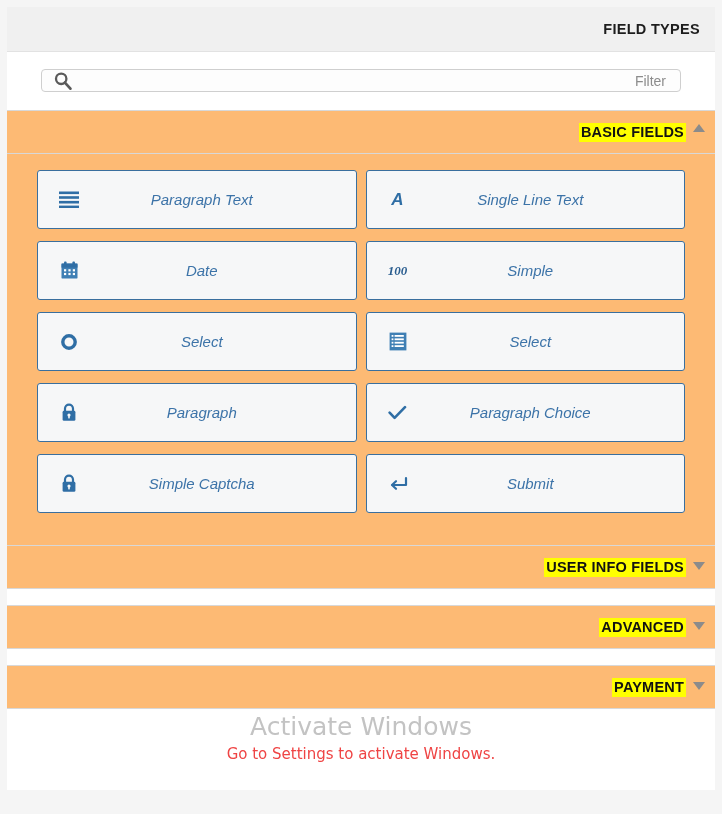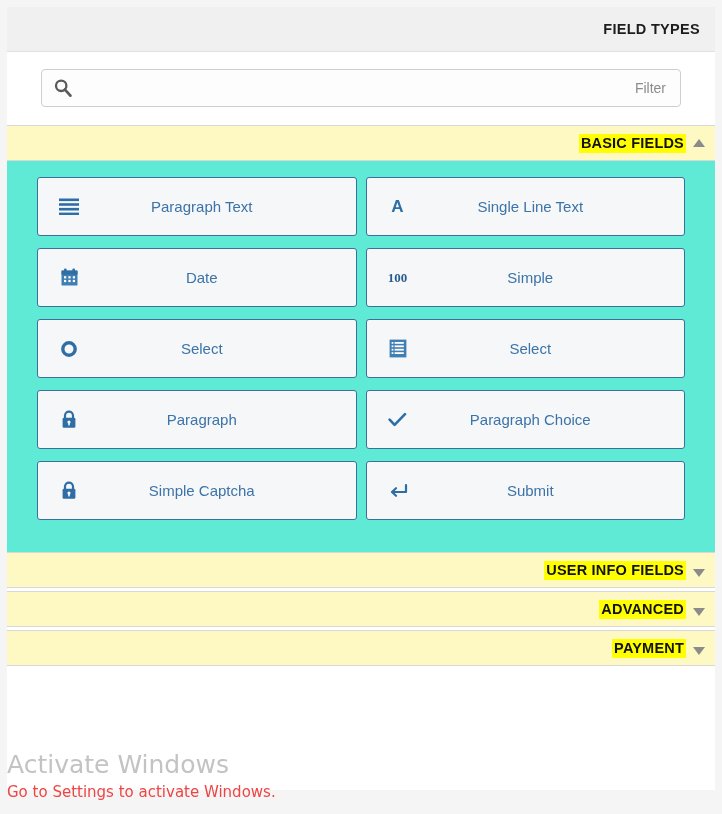--- a/index.html
+++ b/index.html
@@ -50,21 +50,21 @@
   }
 
   
   .filter-wrap {
     background: #ffffff;
     padding: 17px 34px 18px 34px;
     box-sizing: border-box;
   }
   .filter-box {
     position: relative;
-    height: 38px;
+    height: 23px;
     border: 1px solid #cfcfcf;
     border-radius: 4px;
     background: #fdfdfd;
     box-sizing: border-box;
     display: flex;
     align-items: center;
   }
   .filter-icon {
     position: absolute;
     left: 11px;
@@ -85,32 +85,32 @@
     font-size: 14px;
     color: #555;
     text-align: right;
     box-sizing: border-box;
   }
   .filter-input::placeholder { color: #8c8c8c; opacity: 1; }
 
   
   .section-head {
     position: relative;
-    height: 36px;
-    background: #fef9c3;
+    height: 44px;
+    background: #fdba74;
     border-top: 1px solid #d8d8d8;
     border-bottom: 1px solid #d8d8d8;
     display: flex;
     align-items: center;
     justify-content: flex-end;
     padding-right: 29px;
     box-sizing: border-box;
     cursor: pointer;
   }
-  .section-head + .section-head { margin-top: 3px; }
+  .section-head + .section-head { margin-top: 16px; }
   .section-title {
     font-size: 14.5px;
     font-weight: bold;
     color: #121212;
     background: #ffff00;
     letter-spacing: 0.2px;
     padding: 1px 2px;
     line-height: 17px;
   }
   .chev {
@@ -125,23 +125,24 @@
     top: 13px;
     border-bottom: 8px solid #8b8b8b;
   }
   .chev.down {
     top: 16px;
     border-top: 8px solid #8b8b8b;
   }
 
   
   .fields-body {
-    background: #5eead4;
+    background: #fdba74;
     padding: 16px 30px 32px 30px;
     box-sizing: border-box;
+    font-style: italic;
   }
   .field-grid {
     display: grid;
     grid-template-columns: 1fr 1fr;
     column-gap: 9px;
     row-gap: 12px;
   }
   .field-btn {
     height: 59px;
     border: 1px solid #3a6f9e;
@@ -180,22 +181,22 @@
     font-weight: bold;
     color: #2a5d8f;
     font-family: "Liberation Serif", serif;
   }
 
   
   .watermark {
     position: absolute;
     left: 0;
     right: 0;
-    top: 742px;
-    text-align: left;
+    top: 704px;
+    text-align: center;
     pointer-events: none;
   }
   .wm-title {
     font-size: 25px;
     color: #c3c3c3;
     line-height: 32px;
     font-family: "DejaVu Sans", sans-serif;
     font-weight: 400;
   }
   .wm-sub {

